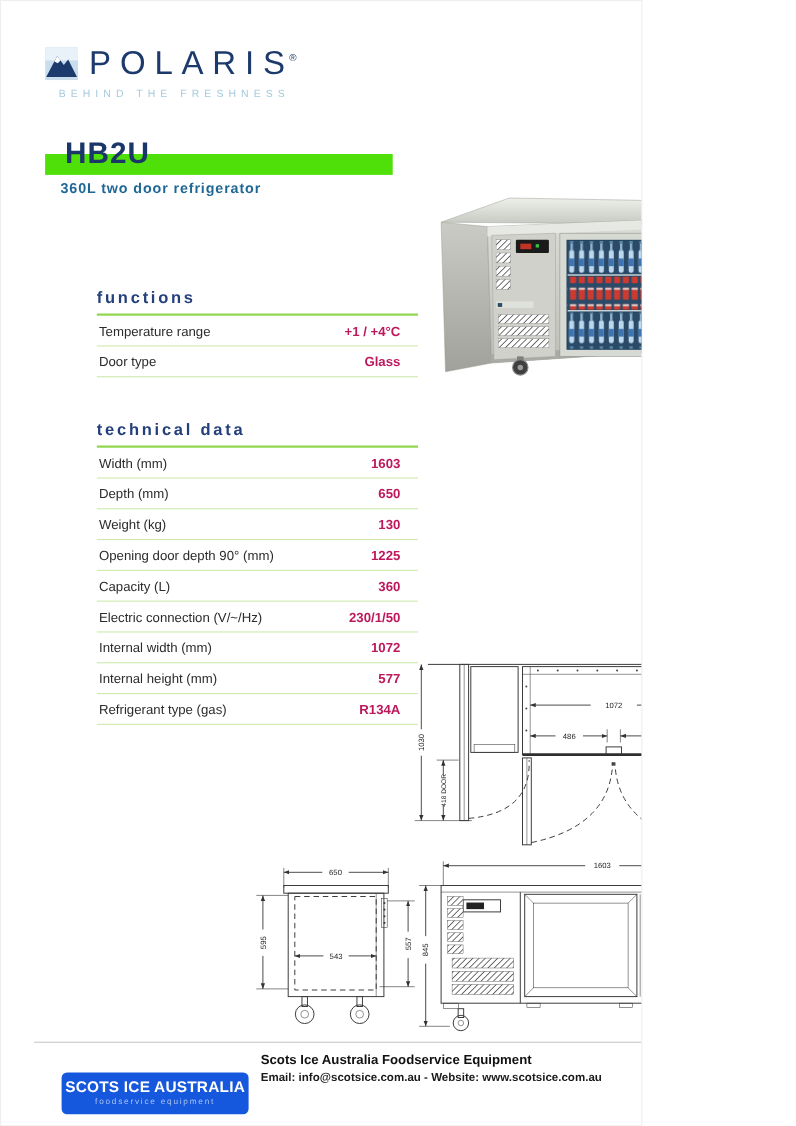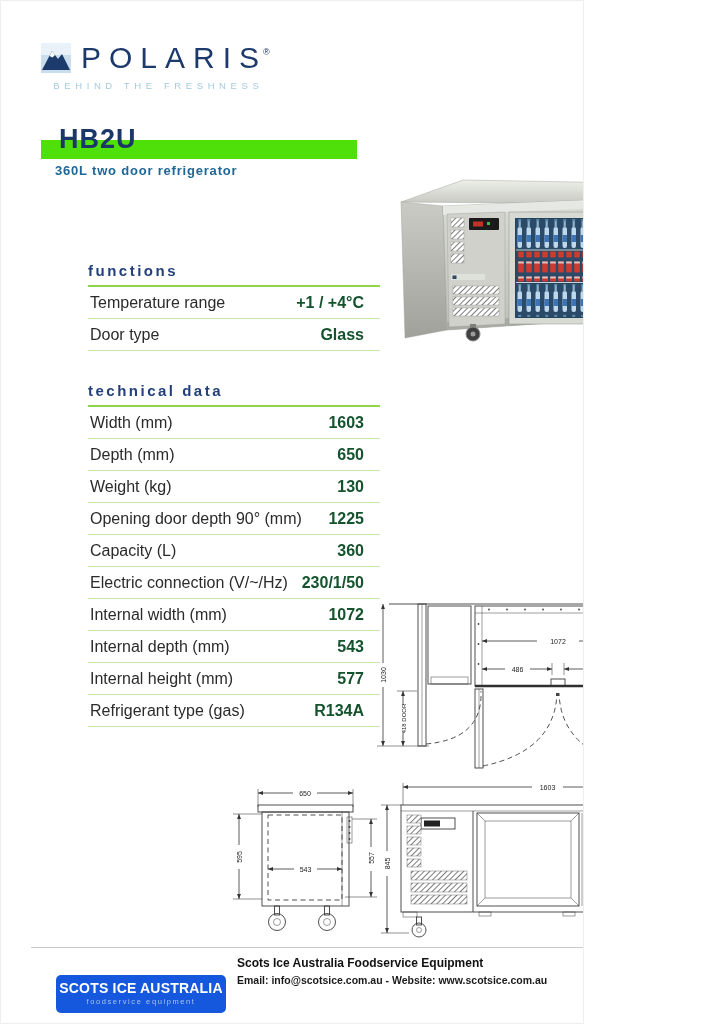--- a/index.html
+++ b/index.html
@@ -18,22 +18,22 @@
   .tagline { margin-top:5px; margin-left:2px; font-size:9.5px; font-weight:normal; letter-spacing:4.6px; color:#a5cbdd;text-align:center; }
   
   .title-bar { position:absolute; left:40px; top:139px; width:316px; height:19px; background:#4fe00a; }
   .model { position:absolute; left:58px; top:123px; font-size:27px; font-weight:bold; letter-spacing:1px; color:#1b3668; }
   .subtitle { position:absolute; left:54px; top:162px; font-size:13px; font-weight:bold; letter-spacing:0.8px; color:#1f6796; }
   
   .spec { position:absolute; left:55px; width:292px;margin-left:32px; }
   .functions-block { top:261px; }
   .technical-block { top:381px; }
   .section-title { font-size:15px; font-weight:bold; letter-spacing:2.5px; color:#24407c; padding-bottom:6px; border-bottom:2px solid #8fd64a; }
-  .spec-row { display:flex; justify-content:space-between; align-items:center; padding:7px 2px 6px 2px; border-bottom:1.5px solid #cde9ad; font-size:16px; color:#2b2b2b; }
-  .spec-row .val { font-weight:bold; color:#14532d; padding-right:14px; }
+  .spec-row { display:flex; justify-content:space-between; align-items:center; padding:7px 2px 6px 2px; border-bottom:1.5px solid #cde9ad; font-size:12px; color:#2b2b2b; }
+  .spec-row .val { font-weight:bold; color:#be185d; padding-right:14px; }
   
   svg text { font-family:"Liberation Sans", sans-serif; }
   .dtxt { font-size:7px; fill:#222; }
   .dtxt-s { font-size:6px; fill:#222; }
   .draw { stroke:#3c3c3c; fill:none; stroke-width:0.9; }
   .thin { stroke:#3c3c3c; fill:none; stroke-width:0.5; }
   .dim { stroke:#333; stroke-width:0.8; fill:none; }
   .ext { stroke:#333; stroke-width:0.55; }
   .dash { stroke:#3c3c3c; fill:none; stroke-width:0.9; stroke-dasharray:5 3.5; }
   .plan-svg  { position:absolute; left:368px; top:588px; }
@@ -195,24 +195,20 @@
     </div>
     <div class="spec-row">
       <span class="lbl">Electric connection (V/~/Hz)</span>
       <span class="val">230/1/50</span>
     </div>
     <div class="spec-row">
       <span class="lbl">Internal width (mm)</span>
       <span class="val">1072</span>
     </div>
     <div class="spec-row">
-      <span class="lbl">Internal depth (mm)</span>
-      <span class="val">543</span>
-    </div>
-    <div class="spec-row">
       <span class="lbl">Internal height (mm)</span>
       <span class="val">577</span>
     </div>
     <div class="spec-row">
       <span class="lbl">Refrigerant type (gas)</span>
       <span class="val">R134A</span>
     </div>
   </div>
 
   <svg class="plan-svg" width="344" height="204" viewBox="0 0 344 204">

